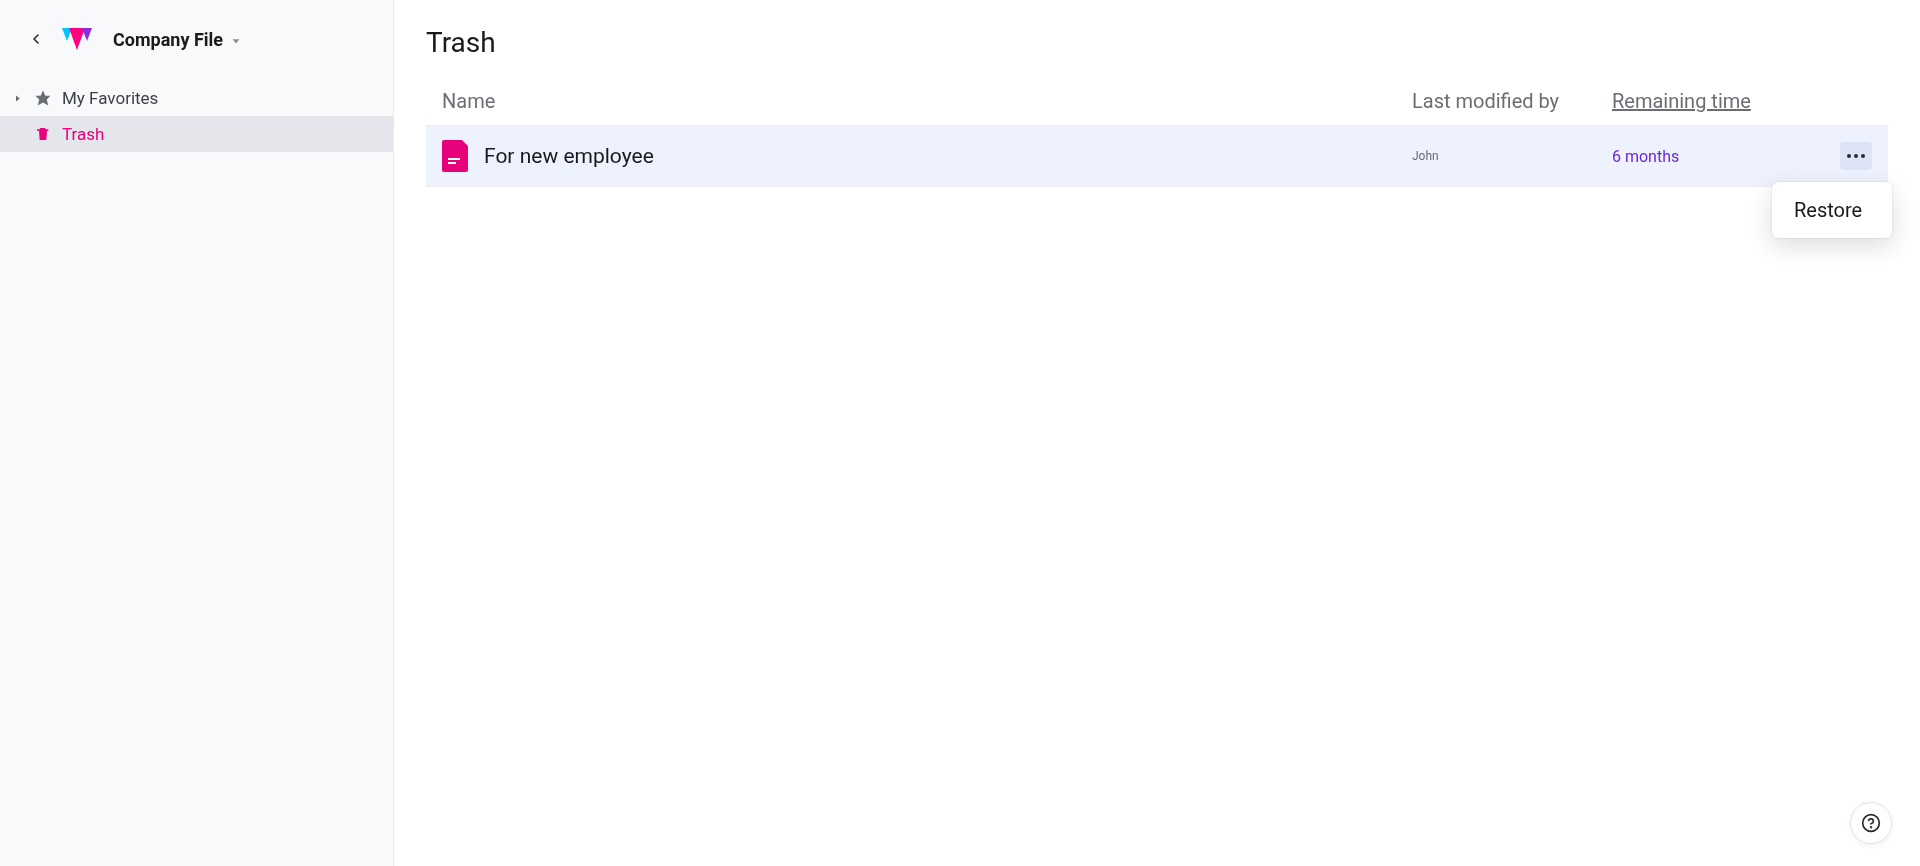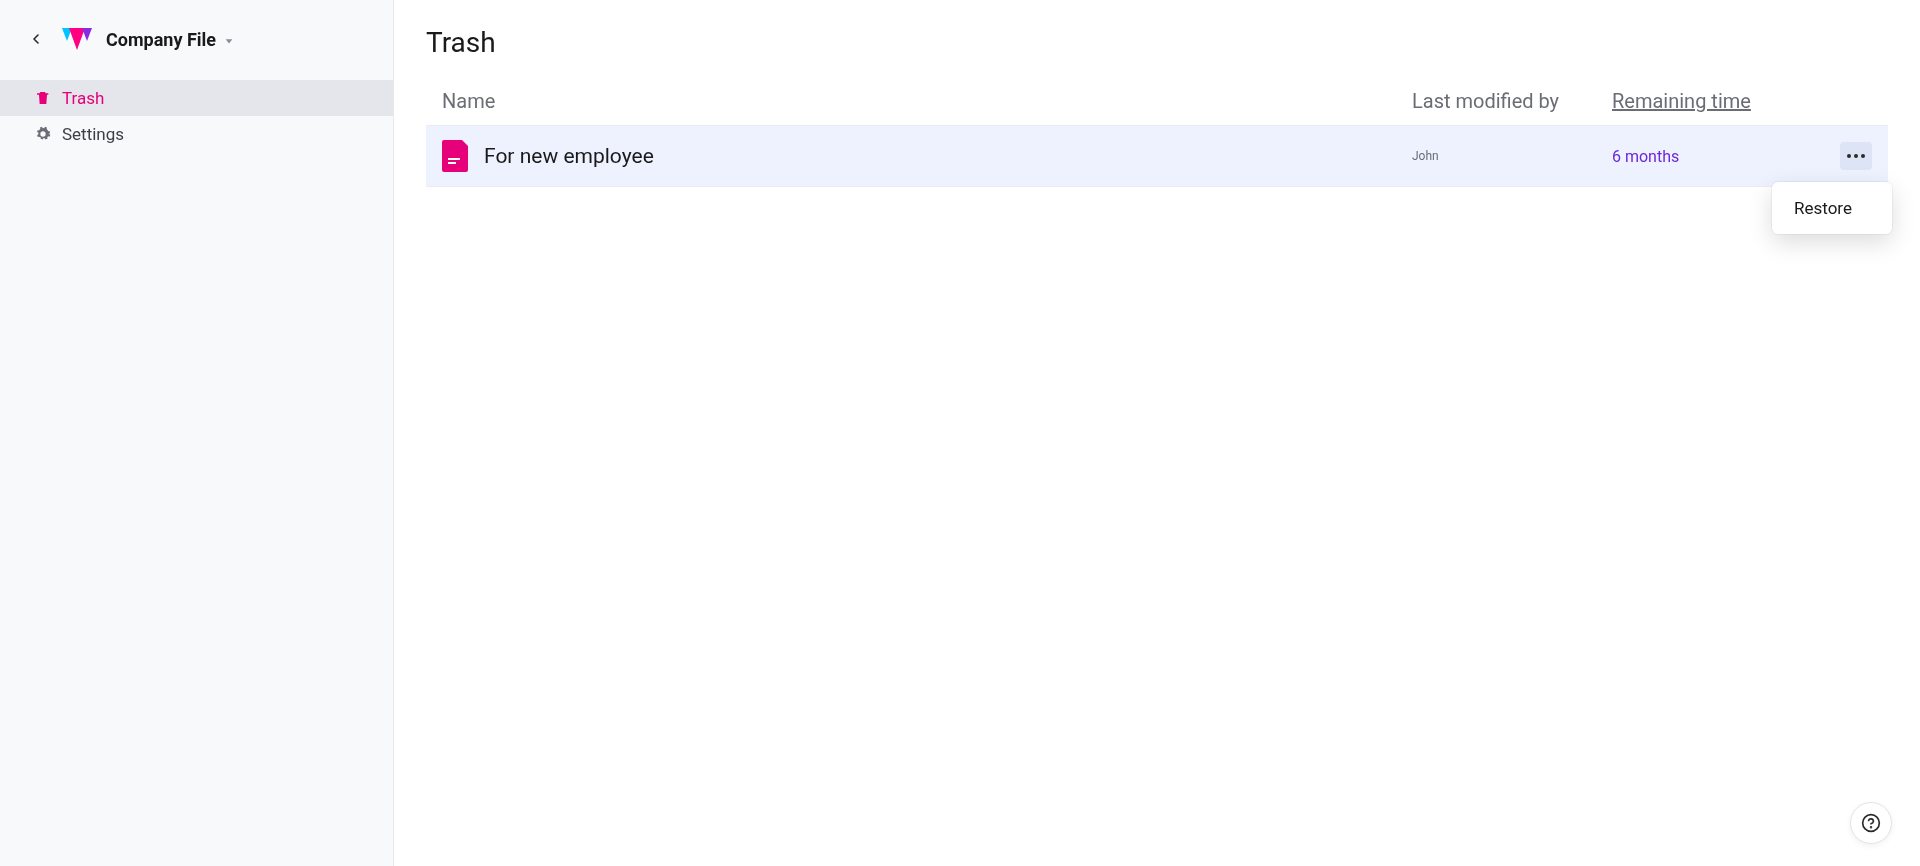--- a/index.html
+++ b/index.html
@@ -46,20 +46,21 @@
       position: relative;
     }
     .workspace-title {
       font-size: 18px;
       font-weight: 700;
       color: #1a1a1a;
       display: flex;
       align-items: center;
       gap: 8px;
       cursor: pointer;
+      margin-left: 7px;
     }
     .dropdown-caret {
       color: #8a8d93;
     }
     .nav {
       padding-top: 8px;
     }
     .nav-item {
       display: flex;
       align-items: center;
@@ -192,21 +193,21 @@
       right: -4px;
       background: #fff;
       border-radius: 6px;
       box-shadow: 0 8px 24px rgba(0,0,0,0.14), 0 0 0 1px rgba(0,0,0,0.04);
       padding: 8px 0;
       min-width: 120px;
       z-index: 10;
     }
     .context-item {
       padding: 8px 22px;
-      font-size: 17px;
+      font-size: 20px;
       color: #1a1a1a;
       cursor: pointer;
     }
     .help-btn {
       position: absolute;
       bottom: 22px;
       right: 28px;
       width: 42px;
       height: 42px;
       border-radius: 50%;
@@ -242,39 +243,44 @@
       <span class="dropdown-caret">
         <svg width="10" height="10" viewBox="0 0 24 24" fill="currentColor">
             <polygon points="4,8 20,8 12,18"></polygon>
           </svg>
       </span>
     </div>
   </div>
 
   <nav class="nav">
 
+    <div class="nav-item">
+      <span class="expand-arrow">
+        <svg width="9" height="9" viewBox="0 0 24 24" fill="currentColor">
+            <polygon points="8,4 18,12 8,20"></polygon>
+          </svg>
+      </span>
+      <span class="nav-icon">
+        <svg width="18" height="18" viewBox="0 0 24 24" fill="currentColor">
+            <polygon points="12,2 15,9 22,9 17,14 19,22 12,18 5,22 7,14 2,9 9,9"></polygon>
+          </svg>
+      </span>
+      <span class="nav-label">My Favorites</span>
+    </div>
 
 
     <div class="nav-item active indent">
       <span class="nav-icon">
         <svg width="16" height="16" viewBox="0 0 24 24" fill="currentColor">
             <path d="M6 7h12l-1 14H7L6 7zm3-4h6l1 2h4v2H3V5h4l1-2z"></path>
           </svg>
       </span>
       <span class="nav-label">Trash</span>
     </div>
 
-    <div class="nav-item indent">
-      <span class="nav-icon">
-        <svg width="16" height="16" viewBox="0 0 24 24" fill="currentColor">
-            <path d="M12 8a4 4 0 100 8 4 4 0 000-8zm9 4l2 1-1 3-2-.5a9 9 0 01-1.7 1.7l.5 2-3 1-1-2a9 9 0 01-2.4 0l-1 2-3-1 .5-2A9 9 0 016.2 16l-2 .5-1-3 2-1a9 9 0 010-2.4l-2-1 1-3 2 .5A9 9 0 018 4.2l-.5-2 3-1 1 2a9 9 0 012.4 0l1-2 3 1-.5 2A9 9 0 0119.8 8l2-.5 1 3-2 1a9 9 0 010 2.4z"></path>
-          </svg>
-      </span>
-      <span class="nav-label">Settings</span>
-    </div>
   </nav>
 </aside>
 
 <main class="main">
   <h1 class="page-title">Trash</h1>
 
   <div class="table-wrap">
     <div class="table-head">
       <div class="col-name">Name</div>
       <div class="col-mod">Last modified by</div>

